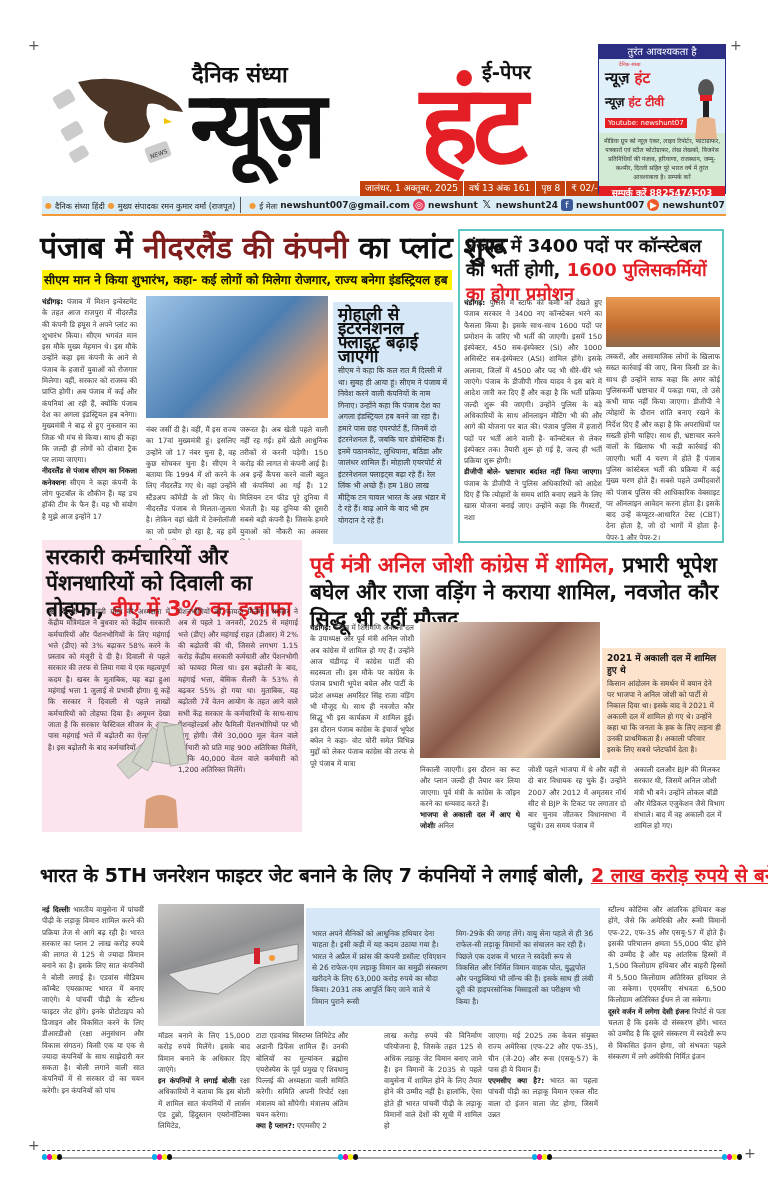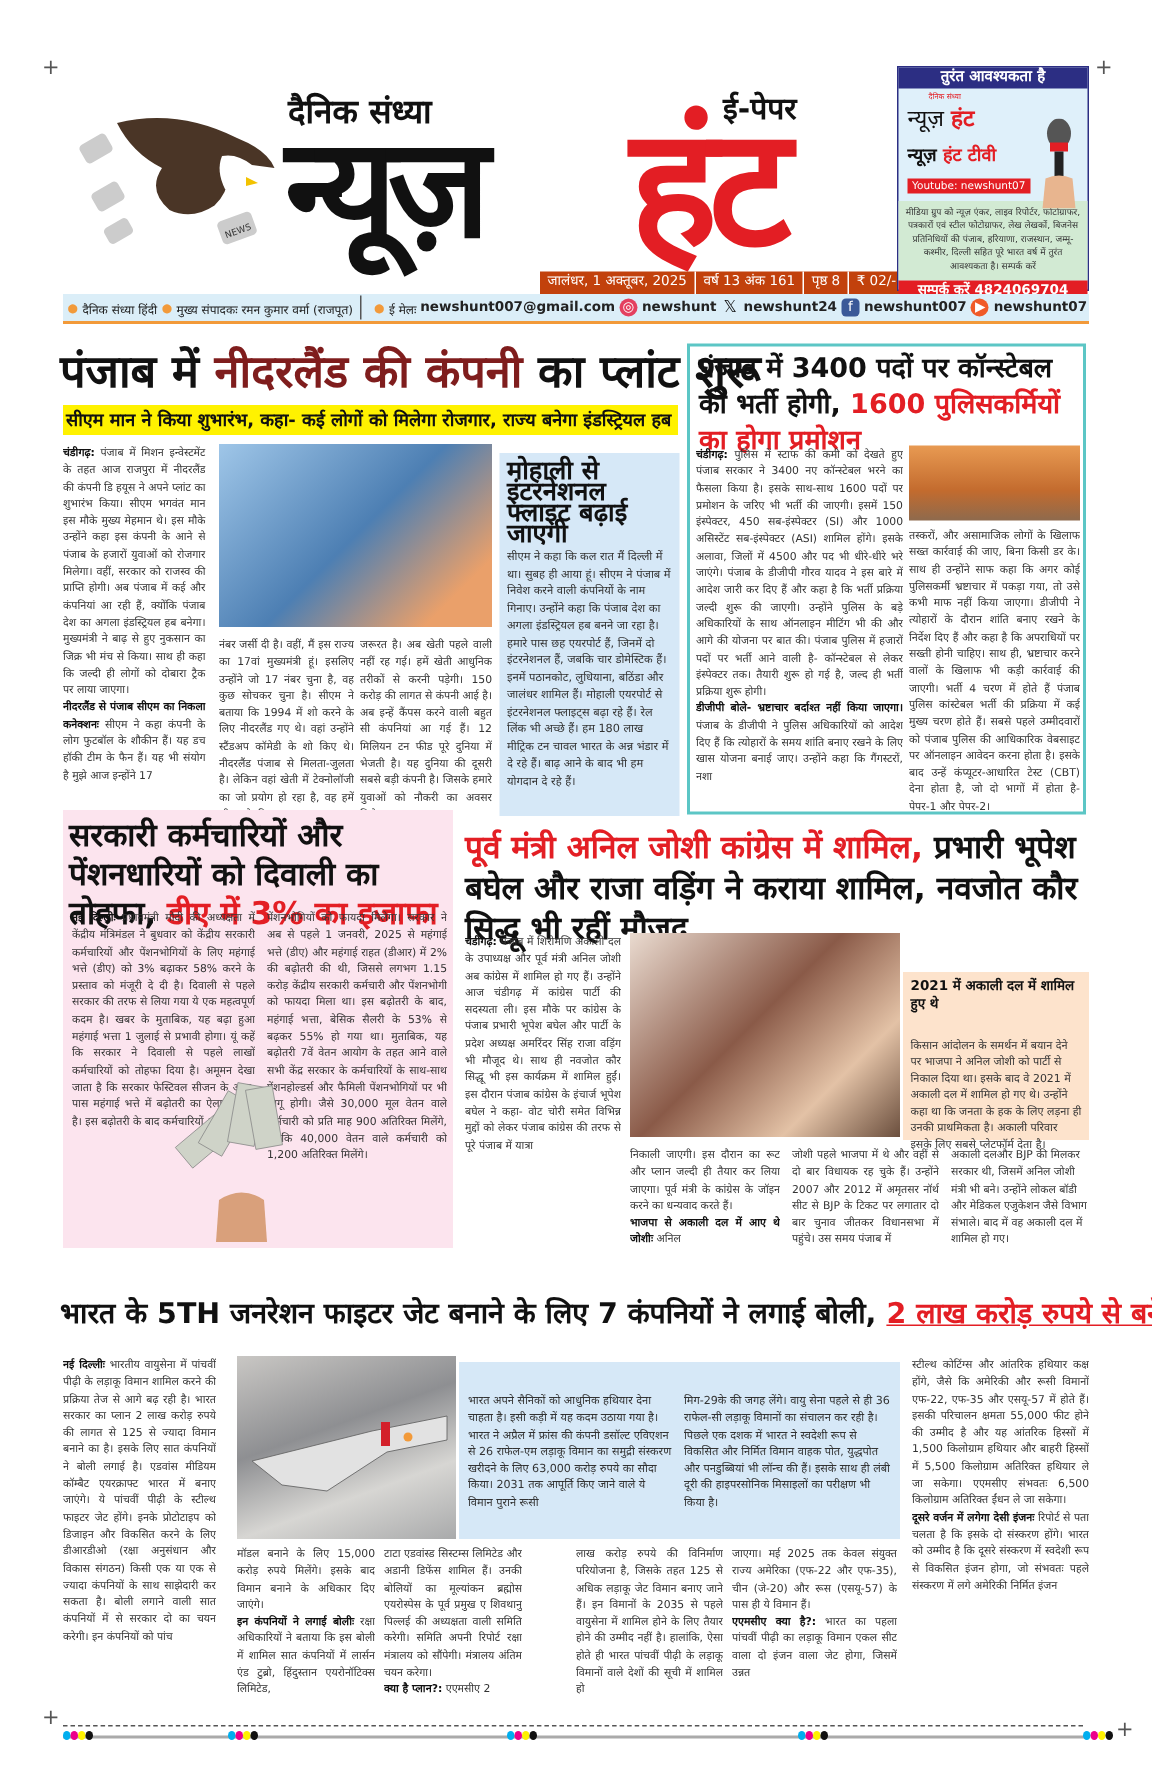--- a/index.html
+++ b/index.html
@@ -9,22 +9,22 @@
 
 .eagle{left:48px;top:52px;width:140px;height:120px}
 .tagline-top{left:192px;top:58px;font-size:22px;font-weight:bold;color:#111;font-family:"DejaVu Sans",sans-serif}
 .mast-black{left:190px;top:78px;font-size:92px;font-weight:900;color:#111;letter-spacing:-6px;line-height:96px;font-family:"DejaVu Sans",sans-serif}
 .mast-red{left:420px;top:70px;font-size:110px;font-weight:900;color:#e31e24;letter-spacing:-6px;line-height:110px;font-family:"DejaVu Sans",sans-serif}
 .epaper{left:482px;top:58px;font-size:20px;font-weight:bold;color:#111}
 .slogan{left:478px;top:180px;font-size:14px;color:#444}
 .infobar{left:360px;top:181px;height:30px;display:flex;background:#c2410c;color:#fff;font-size:9px;line-height:14px}
 .infobar span{padding:0 5px;border-right:1px solid #fff}
 .ad{left:598px;top:44px;width:128px;height:150px;border:1px solid #2c2e83;background:#dff0fa}
-.ad-top{background:#2c2e83;color:#fff;font-size:10px;font-weight:bold;text-align:center;height:14px;line-height:14px}
-.ad-logo1{font-size:15px;font-weight:normal;color:#111;padding-left:6px;margin-top:6px}
+.ad-top{background:#2c2e83;color:#fff;font-size:10px;font-weight:normal;text-align:center;height:14px;line-height:14px}
+.ad-logo1{font-size:15px;font-weight:bold;color:#111;padding-left:6px;margin-top:6px}
 .ad-logo1 b{color:#e31e24}
 .ad-logo2{font-size:12px;font-weight:bold;color:#111;padding-left:6px;margin-top:6px}
 .ad-logo2 b{color:#e31e24}
 .ad-yt{background:#e31e24;color:#fff;font-size:7px;margin:3px 0 0 6px;padding:1px 3px;display:inline-block}
 .ad-mic{position:absolute;right:6px;top:18px;width:26px;height:60px}
 .ad-body{background:#d2ead3;font-size:6px;line-height:9px;text-align:center;padding:3px 4px;margin-top:4px;height:53px;color:#333}
 .ad-contact{background:#e31e24;color:#fff;font-size:9px;font-weight:bold;text-align:center;height:15px;line-height:15px}
 .social{left:42px;top:196px;width:684px;height:20px;background:#dbeef8;border-bottom:2px solid #f29a3a;display:flex;align-items:center;font-size:8px;color:#222}
 .social .dot{color:#f29a3a;margin:0 3px}
 .social .sep{border-left:1px solid #555;height:16px;margin:0 5px}
@@ -93,21 +93,21 @@
     <div class="ad-logo2"><span>न्यूज़</span> <b>हंट टीवी</b></div>
     <div class="ad-yt">Youtube: newshunt07</div>
     <svg class="ad-mic" viewBox="0 0 26 60">
       <ellipse cx="13" cy="10" rx="8" ry="10" fill="#555"></ellipse>
       <rect x="7" y="16" width="12" height="6" fill="#e31e24"></rect>
       <rect x="10" y="22" width="6" height="24" fill="#222"></rect>
       <path d="M4 40 Q13 36 22 40 L24 60 L2 60Z" fill="#e8b58f"></path>
     </svg>
   </div>
   <div class="ad-body">मीडिया ग्रुप को न्यूज़ एंकर, लाइव रिपोर्टर, फोटोग्राफर, पत्रकारों एवं स्टील फोटोग्राफर, लेख लेखकों, बिजनेस प्रतिनिधियों की पंजाब, हरियाणा, राजस्थान, जम्मू-कश्मीर, दिल्ली सहित पूरे भारत वर्ष में तुरंत आवश्यकता है। सम्पर्क करें</div>
-  <div class="ad-contact">सम्पर्क करें 4824069704</div>
+  <div class="ad-contact">सम्पर्क करें 8825474503</div>
 </aside>
 
 <nav class="abs social">
   <span class="dot">●</span>
   <span>दैनिक संध्या हिंदी</span>
   <span class="dot">●</span>
   <span>मुख्य संपादकः रमन कुमार वर्मा (राजपूत)</span>
   <span class="sep"></span>
   <span class="dot">●</span>
   <span>ई मेलः</span>&nbsp;
@@ -179,21 +179,21 @@
   <h2 class="abs h4">
     <span class="red">पूर्व मंत्री अनिल जोशी कांग्रेस में शामिल,</span>
     <span>प्रभारी भूपेश बघेल और राजा वड़िंग ने कराया शामिल, नवजोत कौर सिद्धू भी रहीं मौजूद</span>
   </h2>
   <div class="abs col" style="left:310px;top:622px;width:104px;height:228px;overflow:hidden">
     <b>चंडीगढ़:</b> <span>पंजाब में शिरोमणि अकाली दल के उपाध्यक्ष और पूर्व मंत्री अनिल जोशी अब कांग्रेस में शामिल हो गए हैं। उन्होंने आज चंडीगढ़ में कांग्रेस पार्टी की सदस्यता ली। इस मौके पर कांग्रेस के पंजाब प्रभारी भूपेश बघेल और पार्टी के प्रदेश अध्यक्ष अमरिंदर सिंह राजा वड़िंग भी मौजूद थे। साथ ही नवजोत कौर सिद्धू भी इस कार्यक्रम में शामिल हुईं। इस दौरान पंजाब कांग्रेस के इंचार्ज भूपेश बघेल ने कहा- वोट चोरी समेत विभिन्न मुद्दों को लेकर पंजाब कांग्रेस की तरफ से पूरे पंजाब में यात्रा</span>
   </div>
   <div class="abs" style="left:420px;top:622px;width:180px;height:136px;background:linear-gradient(135deg,#eadbd0,#8a5a48 45%,#e3c2a6 75%,#6b4f3e)"></div>
   <div class="abs peach" style="padding:4px 5px">
     <div style="font-size:9px;font-weight:bold;line-height:12px;color:#111">2021 में अकाली दल में शामिल हुए थे</div>
-    <div class="col" style="text-align:left;font-size:7.3px;line-height:11px;margin-top:15px;height:88px;overflow:hidden">किसान आंदोलन के समर्थन में बयान देने पर भाजपा ने अनिल जोशी को पार्टी से निकाल दिया था। इसके बाद वे 2021 में अकाली दल में शामिल हो गए थे। उन्होंने कहा था कि जनता के हक के लिए लड़ना ही उनकी प्राथमिकता है। अकाली परिवार इसके लिए सबसे प्लेटफॉर्म देता है।</div>
+    <div class="col" style="text-align:left;font-size:7.3px;line-height:11px;margin-top:2px;height:88px;overflow:hidden">किसान आंदोलन के समर्थन में बयान देने पर भाजपा ने अनिल जोशी को पार्टी से निकाल दिया था। इसके बाद वे 2021 में अकाली दल में शामिल हो गए थे। उन्होंने कहा था कि जनता के हक के लिए लड़ना ही उनकी प्राथमिकता है। अकाली परिवार इसके लिए सबसे प्लेटफॉर्म देता है।</div>
   </div>
   <div class="abs col" style="left:420px;top:764px;width:100px;height:86px;overflow:hidden">
     <span>निकाली जाएगी। इस दौरान का रूट और प्लान जल्दी ही तैयार कर लिया जाएगा। पूर्व मंत्री के कांग्रेस के जॉइन करने का धन्यवाद करते हैं।</span><br>
     <b>भाजपा से अकाली दल में आए थे जोशीः</b> <span>अनिल</span>
   </div>
   <div class="abs col" style="left:528px;top:764px;width:98px;height:86px;overflow:hidden">जोशी पहले भाजपा में थे और वहीं से दो बार विधायक रह चुके हैं। उन्होंने 2007 और 2012 में अमृतसर नॉर्थ सीट से BJP के टिकट पर लगातार दो बार चुनाव जीतकर विधानसभा में पहुंचे। उस समय पंजाब में</div>
   <div class="abs col" style="left:634px;top:764px;width:94px;height:86px;overflow:hidden;text-align:left">अकाली दलऔर BJP की मिलकर सरकार थी, जिसमें अनिल जोशी मंत्री भी बने। उन्होंने लोकल बॉडी और मेडिकल एजुकेशन जैसे विभाग संभाले। बाद में वह अकाली दल में शामिल हो गए।</div>
 </article>
 
 <article>

